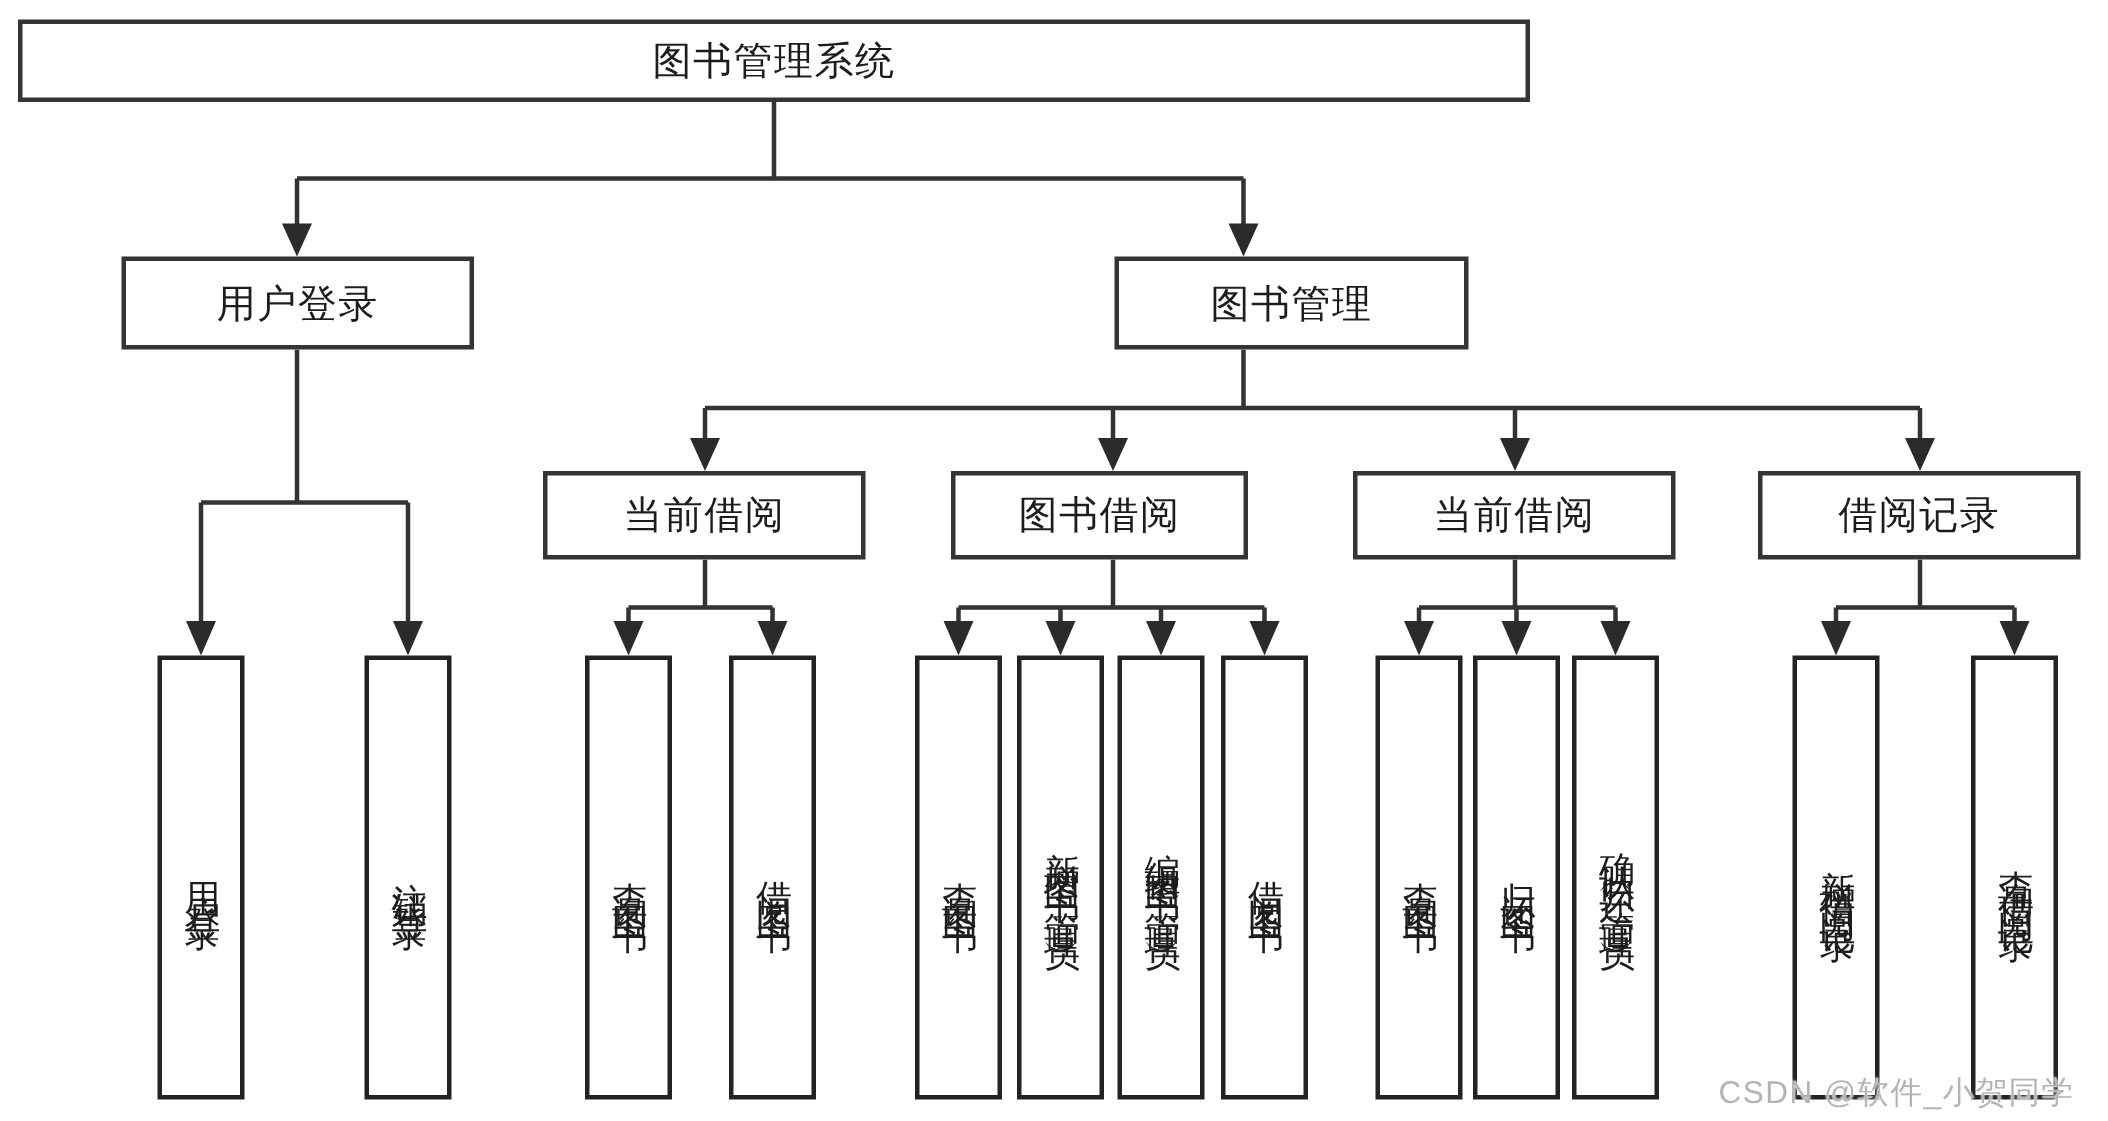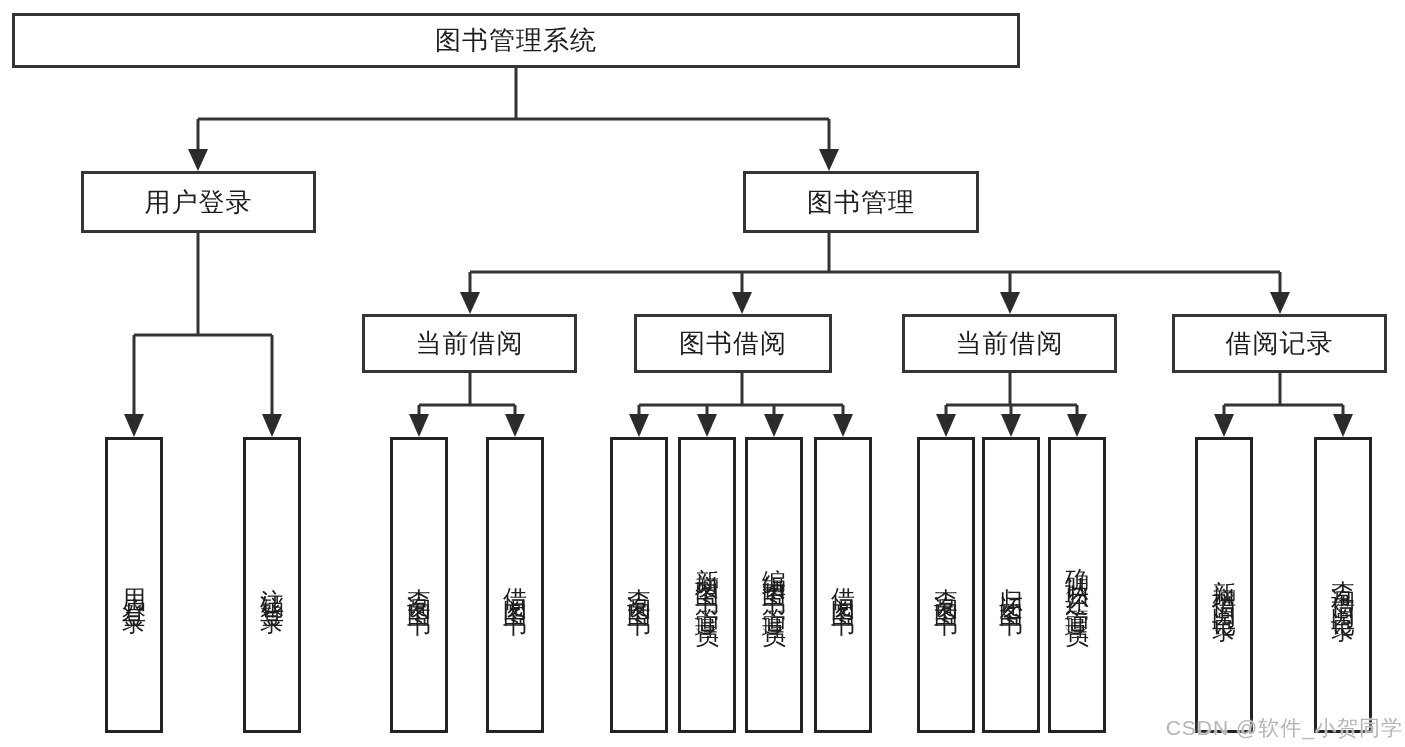--- a/index.html
+++ b/index.html
@@ -37,21 +37,21 @@
   .vbox .vlabel {
     writing-mode: vertical-rl;
     font-size: 24px;
     letter-spacing: 8px;
     line-height: 1;
     white-space: nowrap;
     color: #1d1d1d;
   }
   .watermark {
     position: absolute;
-    right: 2px;
+    right: 22px;
     bottom: 5px;
     font-size: 21px;
     letter-spacing: 1px;
     color: #b4b4b4;
     text-shadow: 0 0 2px #ffffff, 0 0 1px #ffffff;
     white-space: nowrap;
     z-index: 10;
   }
 </style>
 </head>

